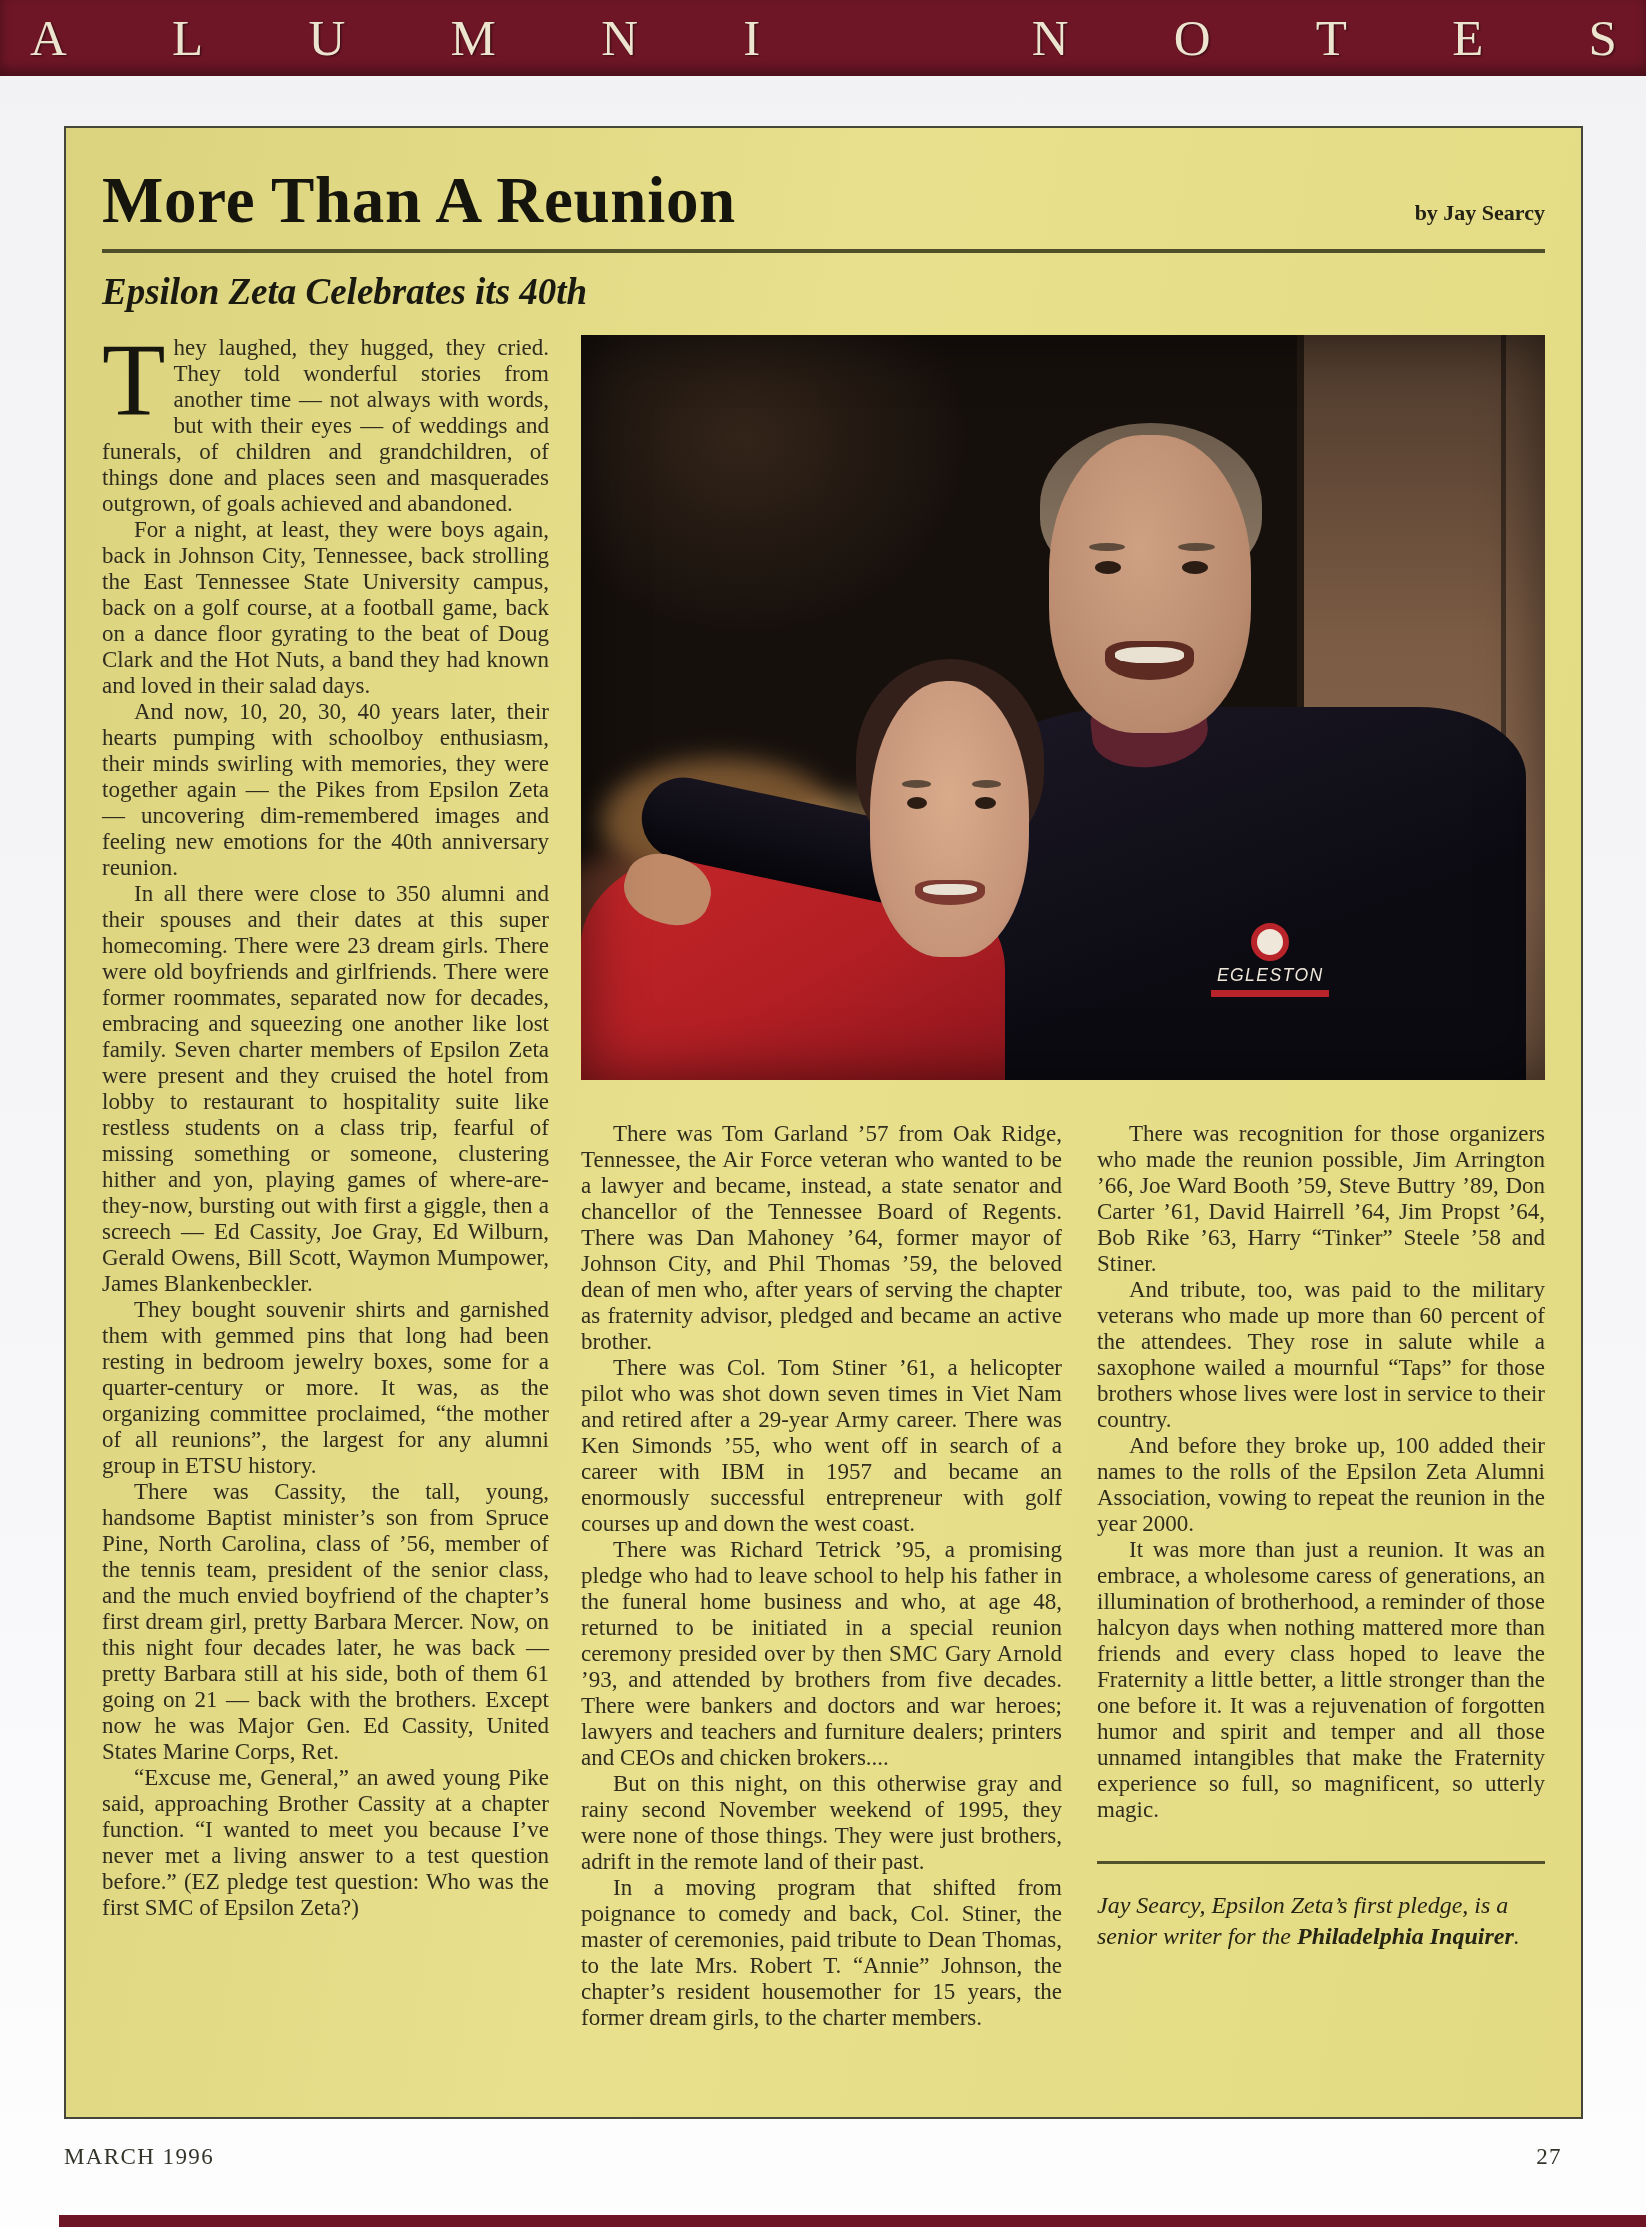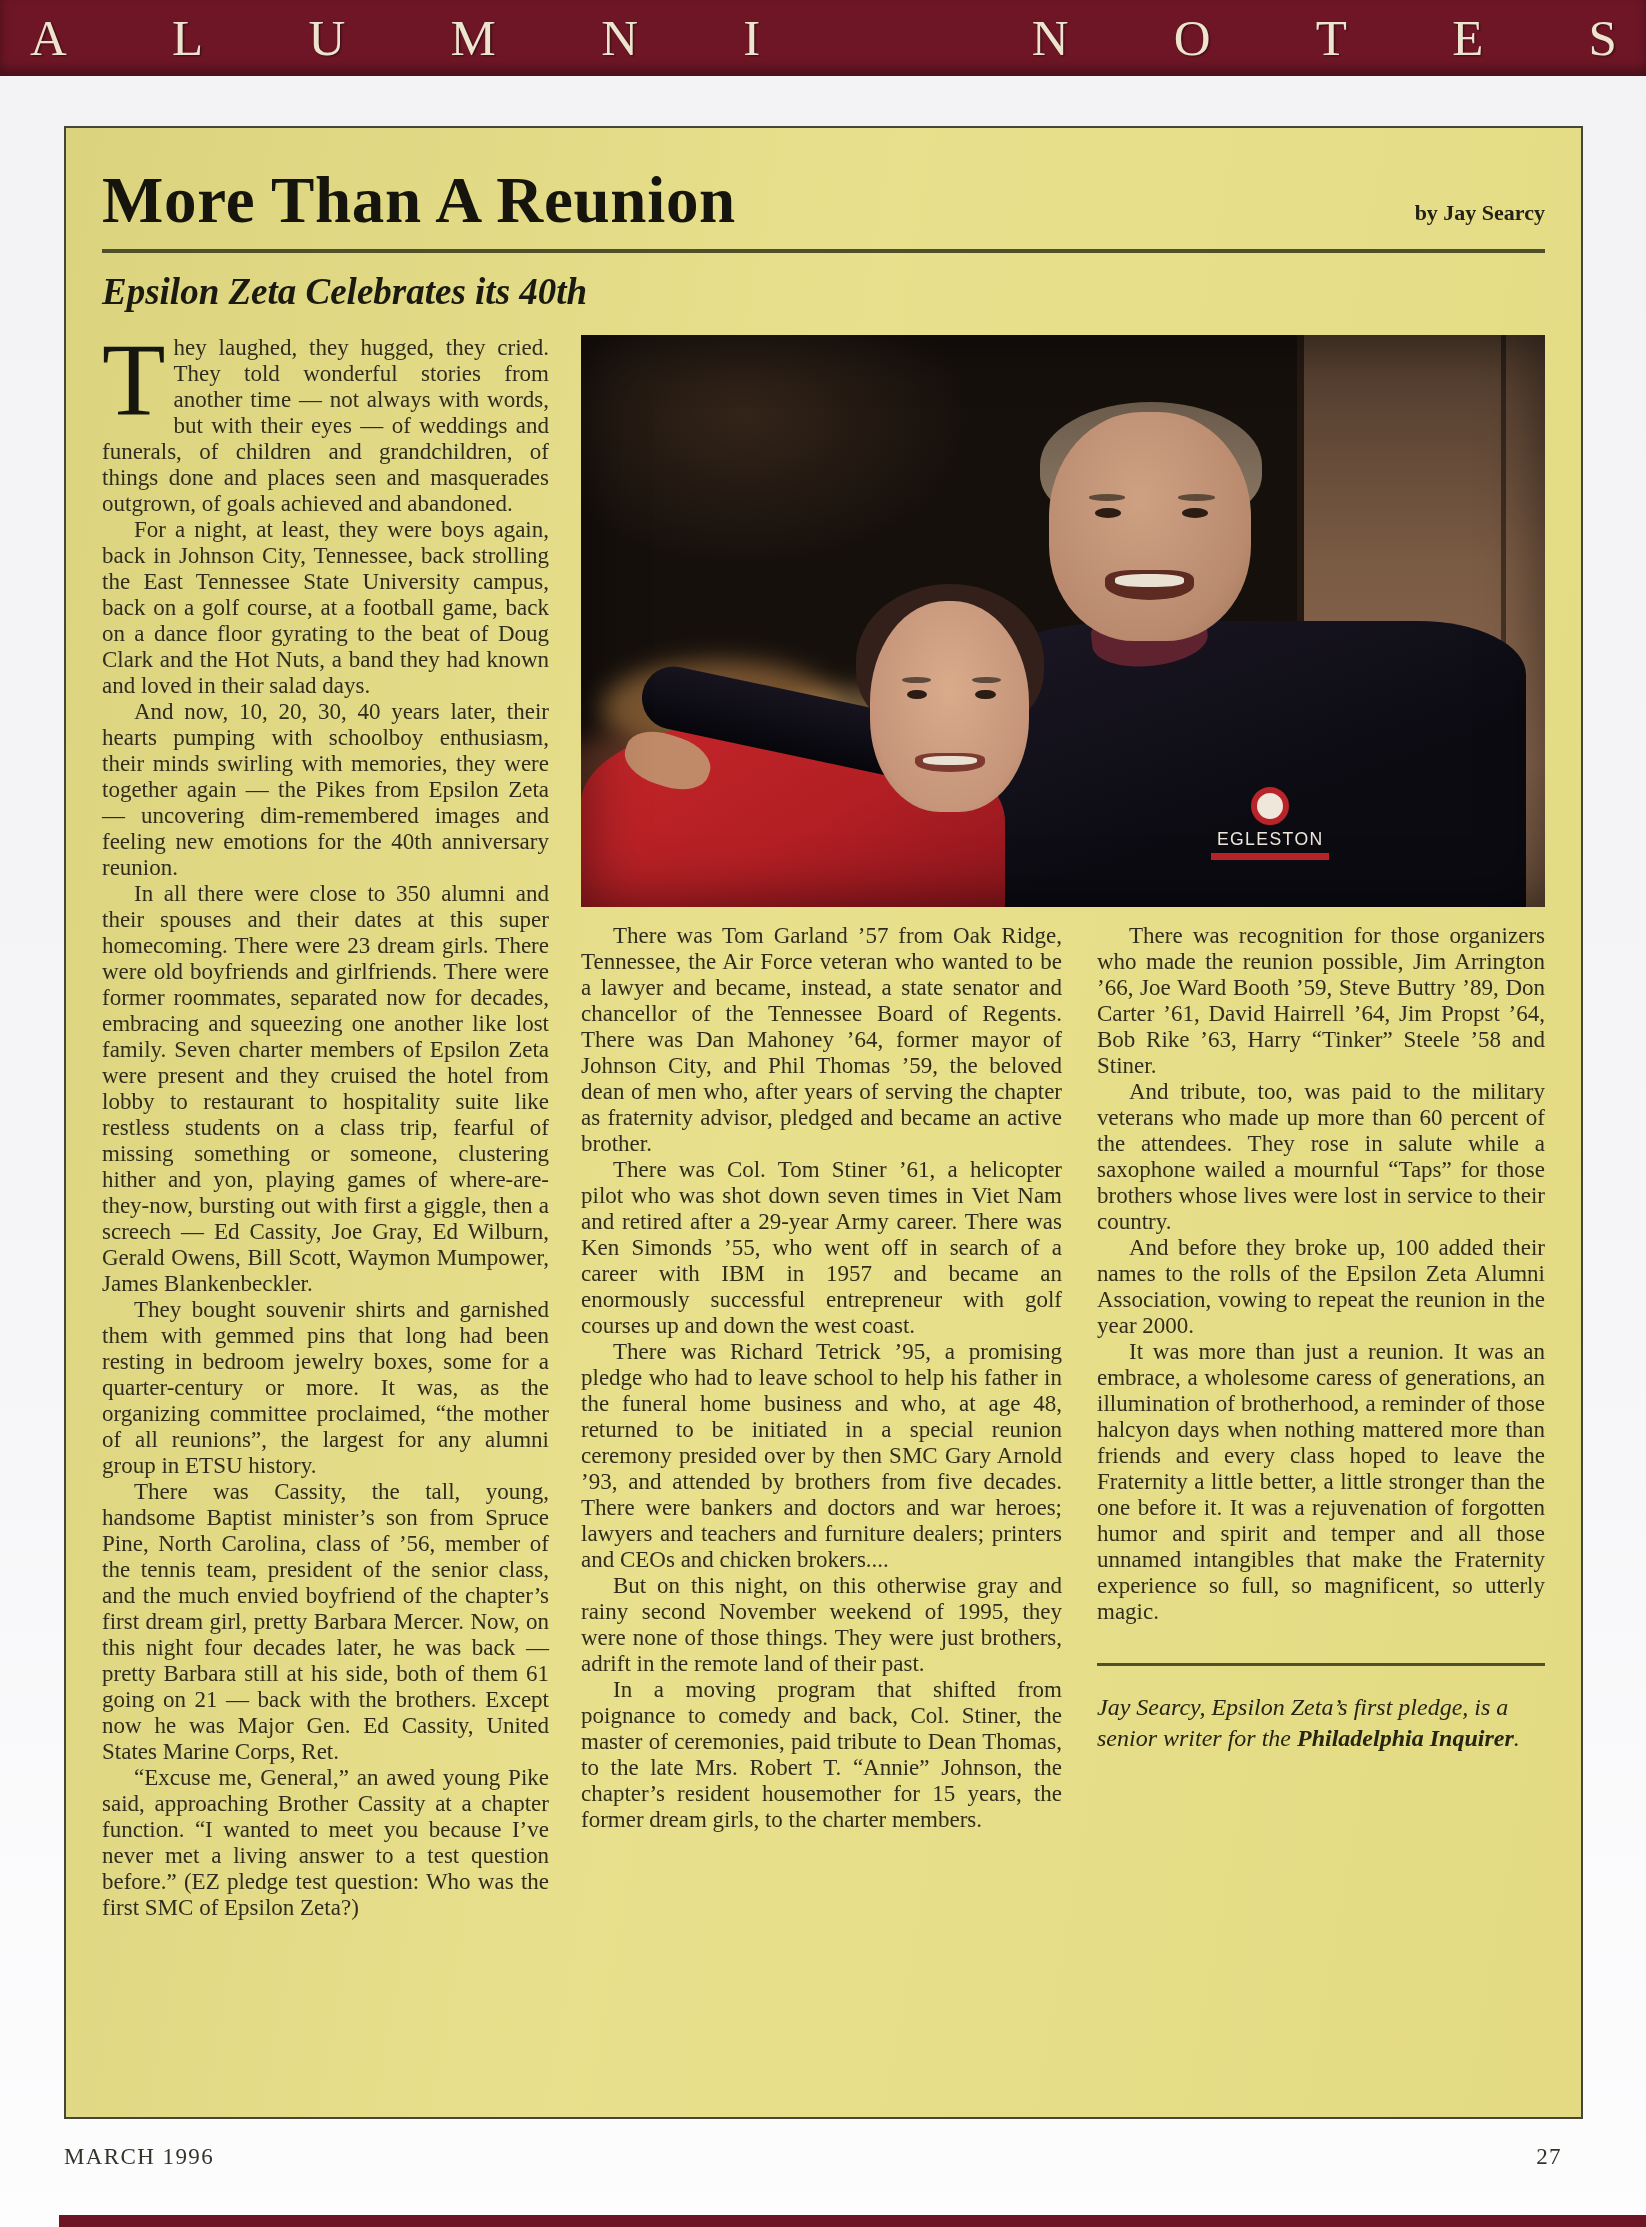--- a/index.html
+++ b/index.html
@@ -25,21 +25,21 @@
   .subtitle{margin-top:17.6px;font-size:37px;font-weight:bold;font-style:italic;color:#1b1a10;}
 
   .body-grid{margin-top:21.6px;display:flex;}
   .col1{width:447px;}
   .rightblock{margin-left:32px;flex:1;min-width:0;}
   .col-p{margin:0;font-size:23px;line-height:26px;text-align:justify;color:#302d1e;text-indent:32px;}
   .col-p.first{text-indent:0;}
   .dropcap{float:left;font-size:104px;line-height:80px;padding:5.4px 8px 0 0;color:#17160e;}
 
   
-  .photo{position:relative;width:100%;height:572px;background:var(--photo_bg,#16100c);overflow:hidden;}
+  .photo{position:relative;width:100%;height:745px;background:var(--photo_bg,#16100c);overflow:hidden;font-style:italic;}
   .photo:after{content:"";position:absolute;inset:0;box-shadow:inset 0 0 61px rgba(0,0,0,.55);}
   .ph-panel{position:absolute;right:0;top:0;width:25%;height:100%;
             background:linear-gradient(180deg,#4e3a2c 0%,#7a5b44 40%,#8a6850 75%,#6f523d 100%);}
   .ph-seam{position:absolute;right:25%;top:0;width:6.8px;height:100%;background:#241a12;}
   .ph-seam2{position:absolute;right:4%;top:0;width:5.4px;height:100%;background:rgba(0,0,0,.45);}
   .ph-glow{position:absolute;left:-6%;top:-12%;width:46%;height:52%;
            background:radial-gradient(closest-side,rgba(80,56,38,.5),transparent);}
   .ph-blob{position:absolute;filter:blur(12px);border-radius:50%;}
   .b1{left:2%;top:57%;width:25%;height:17%;background:#a3723f;opacity:.7;}
   .b2{left:21%;top:62%;width:16%;height:12%;background:#c9a068;opacity:.5;}
@@ -74,21 +74,21 @@
   .mouth.w{top:72%;height:9%;background:#7c3a30;}
   .teeth.w{top:73.5%;height:4%;}
   .ph-logo{position:absolute;left:63%;top:79%;width:17%;text-align:center;
            font-family:"Liberation Sans",sans-serif;color:#efe8da;}
   .ph-logo .ring{width:26px;height:26px;margin:0 auto;border-radius:50%;background:#efe8da;
                  border:6px solid var(--logo_red,#b8242a);}
   .ph-logo .word{margin-top:4px;font-size:17.6px;letter-spacing:1.4px;}
   .ph-logo .bar{margin:3.4px auto 0;width:72%;height:7.4px;background:var(--logo_red,#b8242a);}
 
   .caption{margin-top:10.8px;font-size:24px;line-height:30px;font-weight:bold;color:#181609;text-align:justify;}
-  .cols23{display:flex;margin-top:16px;}
+  .cols23{display:flex;margin-top:41px;}
   .col2{width:481px;}
   .col3{margin-left:35px;flex:1;min-width:0;}
   .credit-rule{height:2.7px;background:#50502a;margin-top:38px;}
   .credit{margin:26px 0 0 0;font-size:24px;line-height:31px;font-style:italic;color:#262413;}
   .credit .pub{font-weight:bold;}
 
   
   .footer{position:absolute;left:64px;top:2144px;width:1498px;display:flex;justify-content:space-between;
           font-size:23px;color:#34342b;letter-spacing:1.4px;}
   .bottom-strip{position:absolute;left:59px;right:0;bottom:0;height:12px;background:var(--strip,#6d1525);}

